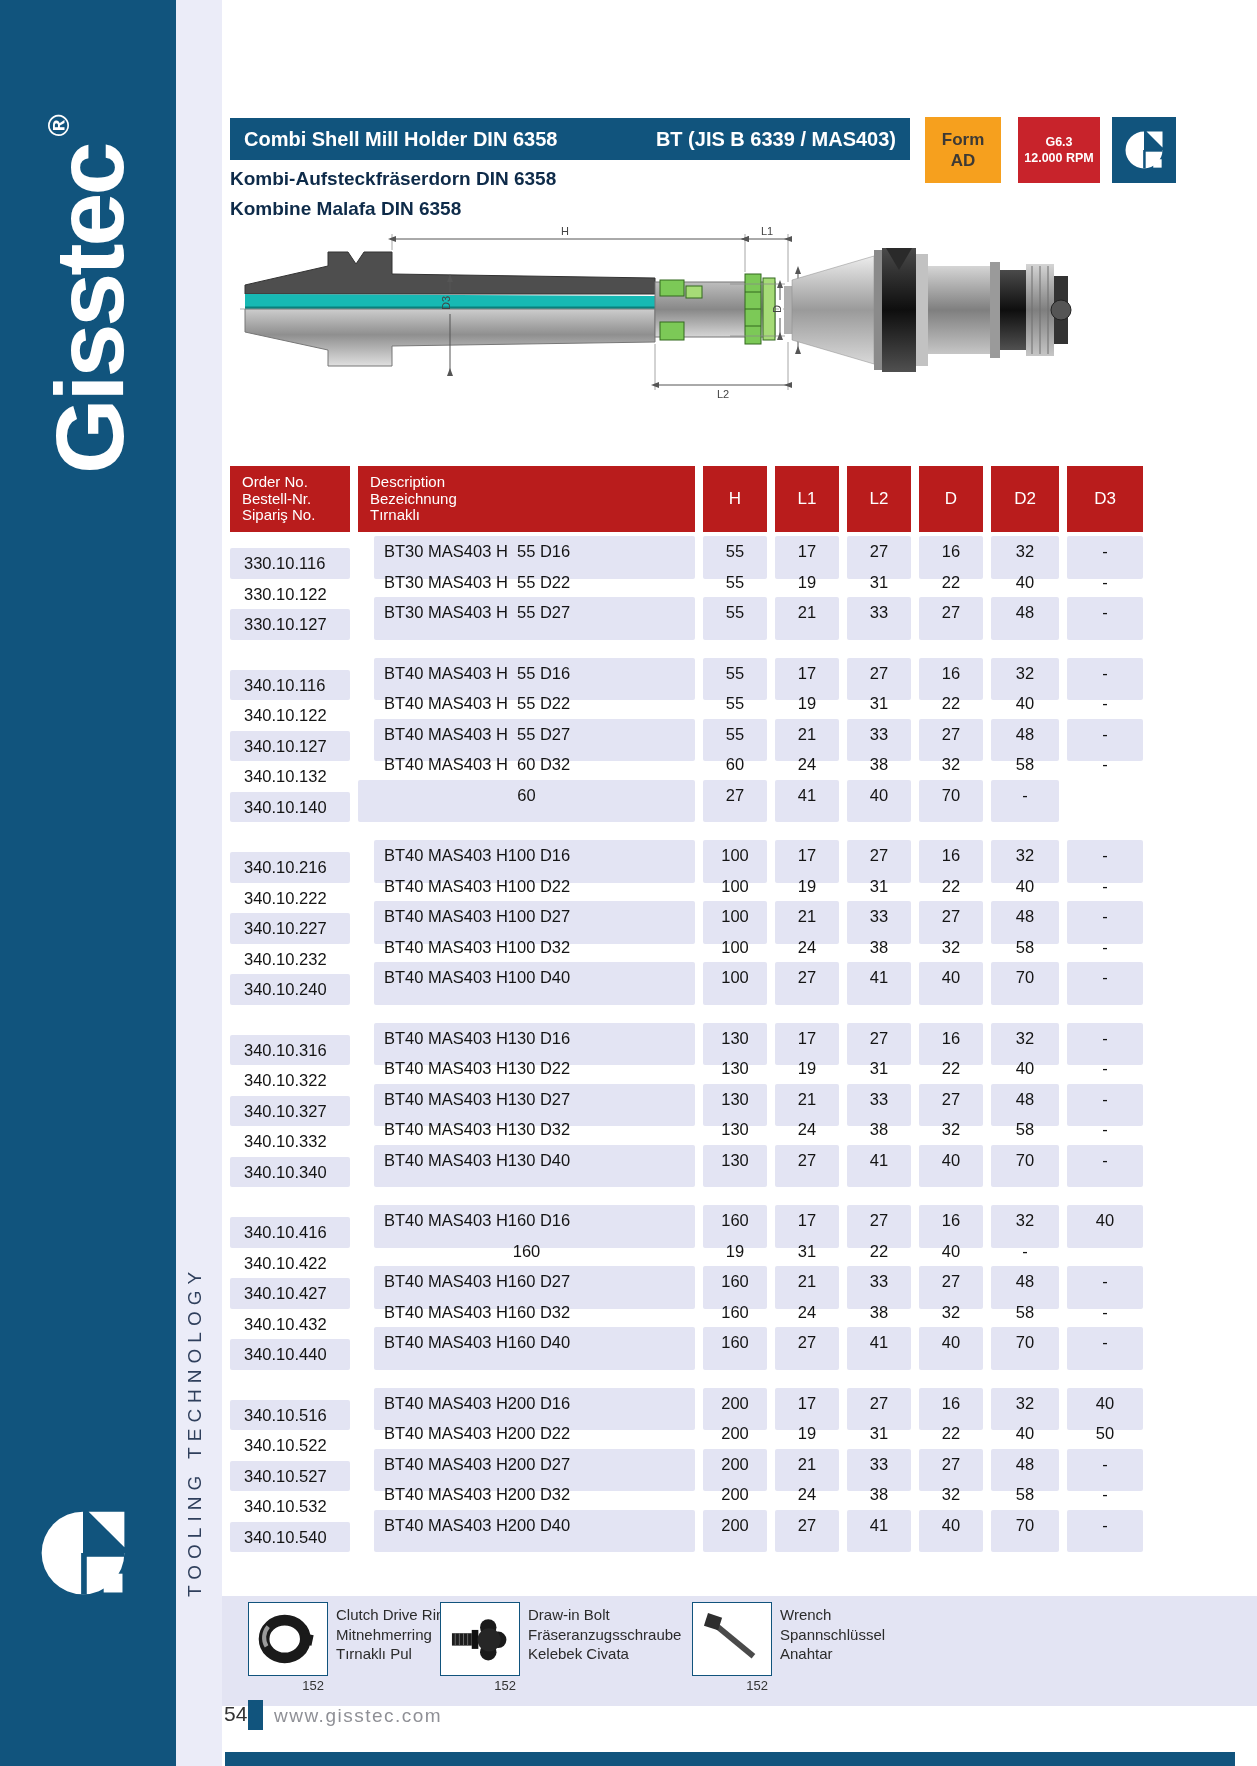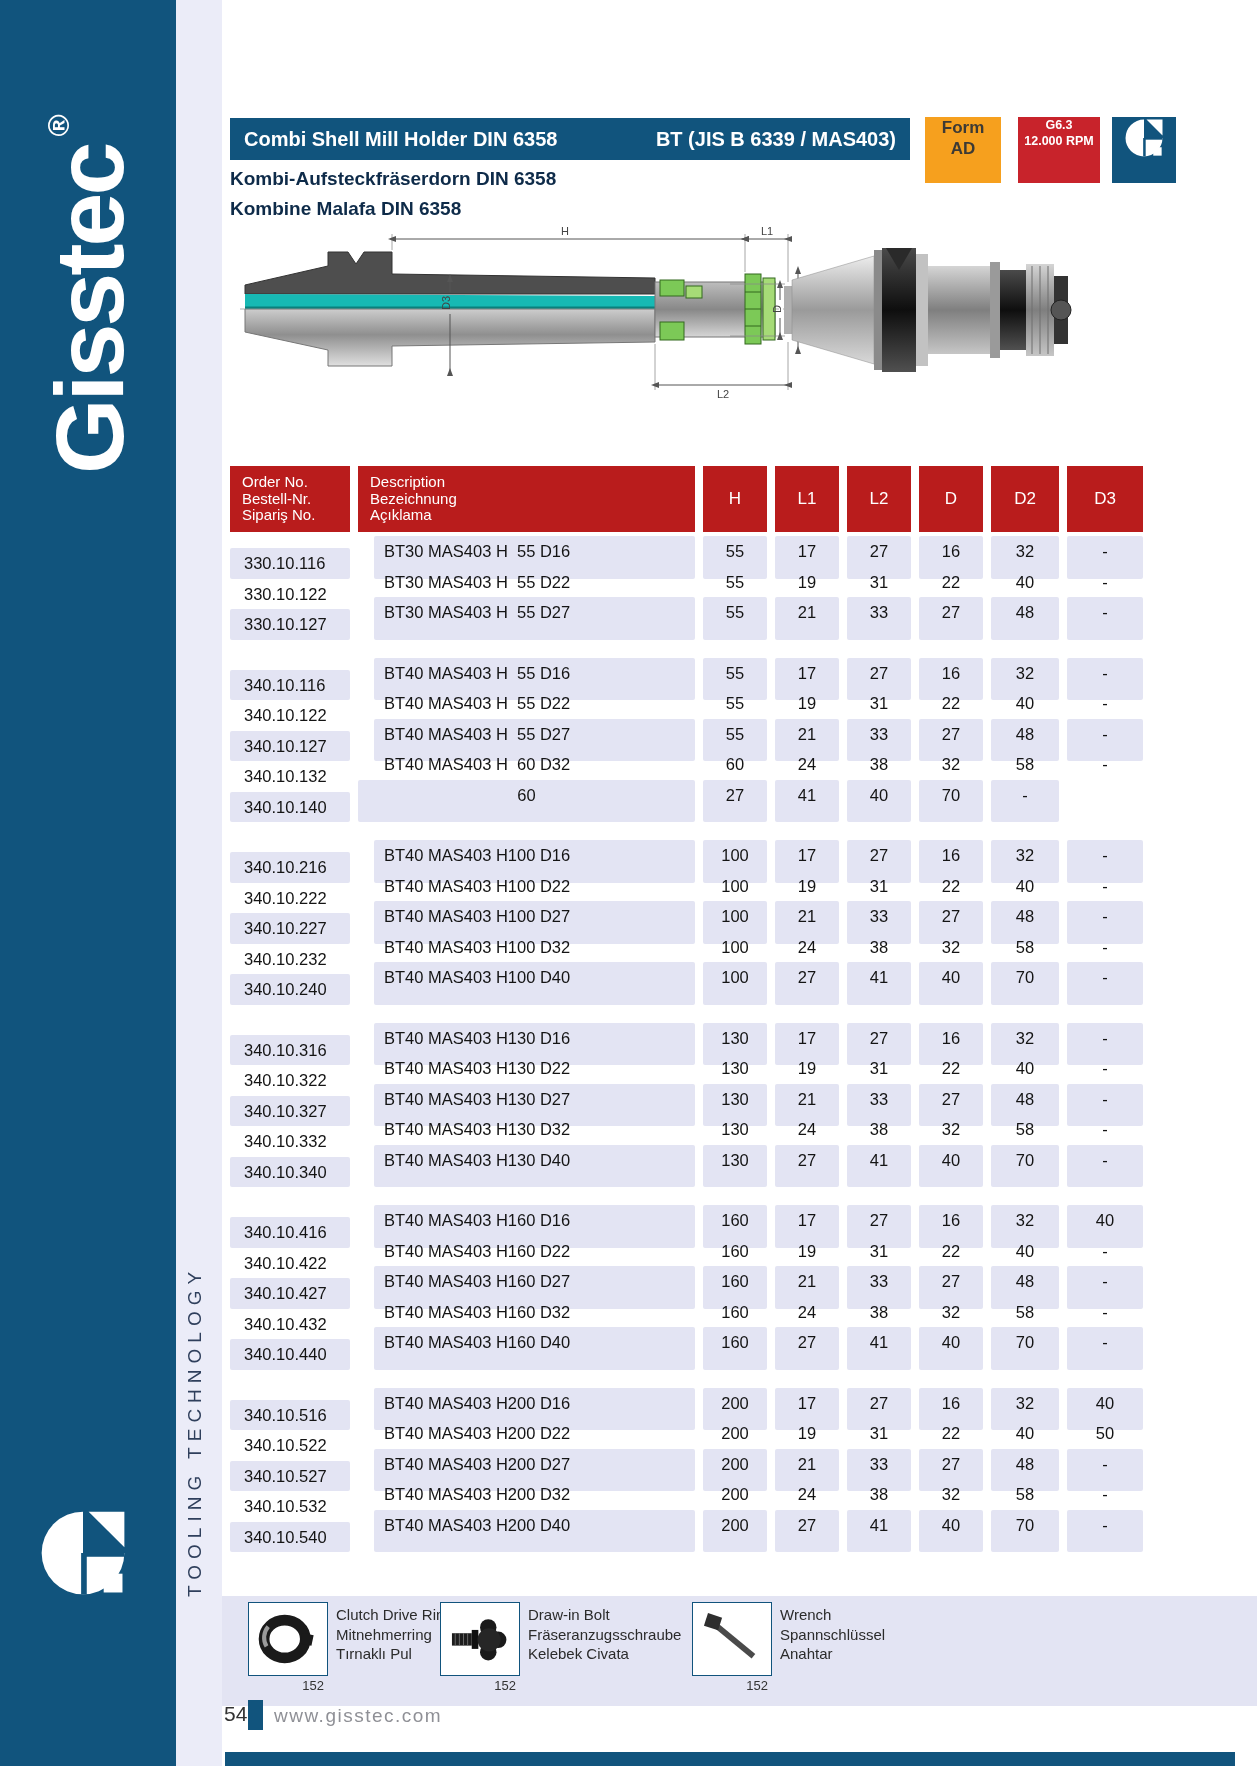--- a/index.html
+++ b/index.html
@@ -21,21 +21,21 @@
   
   .page { position:absolute; left:222px; top:0; width:1035px; height:1766px; }
 
   .titlebar { position:absolute; left:8px; top:118px; width:680px; height:42px; background:#11547D;
               color:#fff; display:flex; justify-content:space-between; align-items:center;
               padding:0 14px; font-weight:bold; font-size:20px; }
   .sub { position:absolute; left:8px; font-size:19px; font-weight:bold; color:#0E2B49; }
   .sub1 { top:168px; } .sub2 { top:198px; }
 
   .badge { position:absolute; top:117px; height:66px; display:flex; flex-direction:column;
-           justify-content:flex-start; align-items:center; text-align:center; font-weight:bold; }
+           justify-content:center; align-items:center; text-align:center; font-weight:bold; }
   .badge-form { left:703px; width:76px; background:#F6A01E; color:#3D3A35; font-size:17px; line-height:21px; }
   .badge-rpm  { left:796px; width:82px; background:#C8232B; color:#fff; font-size:12.5px; line-height:16px; }
   .badge-logo { left:890px; width:64px; background:#11547D; }
 
   
   .cols { display:grid; grid-template-columns:120px 337px 64px 64px 64px 64px 68px 76px; column-gap:8px; }
   .thead { position:absolute; left:8px; top:466px; width:913px; }
   .th { background:#b91c1c; color:#fff; height:66px; }
   .th.txt { padding:8px 0 0 12px; font-size:15px; line-height:16.5px; }
   .th.dim { display:flex; align-items:center; justify-content:center; font-size:17px; }
@@ -216,21 +216,21 @@
 
     <div class="thead cols">
       <div class="th txt">
         <div>Order No.</div>
         <div>Bestell-Nr.</div>
         <div>Sipariş No.</div>
       </div>
       <div class="th txt">
         <div>Description</div>
         <div>Bezeichnung</div>
-        <div>Açıklama</div>
+        <div>Tırnaklı</div>
       </div>
       <div class="th dim">H</div>
       <div class="th dim">L1</div>
       <div class="th dim">L2</div>
       <div class="th dim">D</div>
       <div class="th dim">D2</div>
       <div class="th dim">D3</div>
     </div>
 
     <div class="tbody">
@@ -427,21 +427,20 @@
             <div class="tcell col1">BT40 MAS403 H160 D16</div>
             <div class="tcell col2">160</div>
             <div class="tcell col3">17</div>
             <div class="tcell col4">27</div>
             <div class="tcell col5">16</div>
             <div class="tcell col6">32</div>
             <div class="tcell col7">40</div>
           </div>
           <div class="trow cols">
             <div class="tcell col0">340.10.422</div>
-            <div class="tcell col1">BT40 MAS403 H160 D22</div>
             <div class="tcell col2">160</div>
             <div class="tcell col3">19</div>
             <div class="tcell col4">31</div>
             <div class="tcell col5">22</div>
             <div class="tcell col6">40</div>
             <div class="tcell col7">-</div>
           </div>
           <div class="trow cols shaded">
             <div class="tcell col0">340.10.427</div>
             <div class="tcell col1">BT40 MAS403 H160 D27</div>

